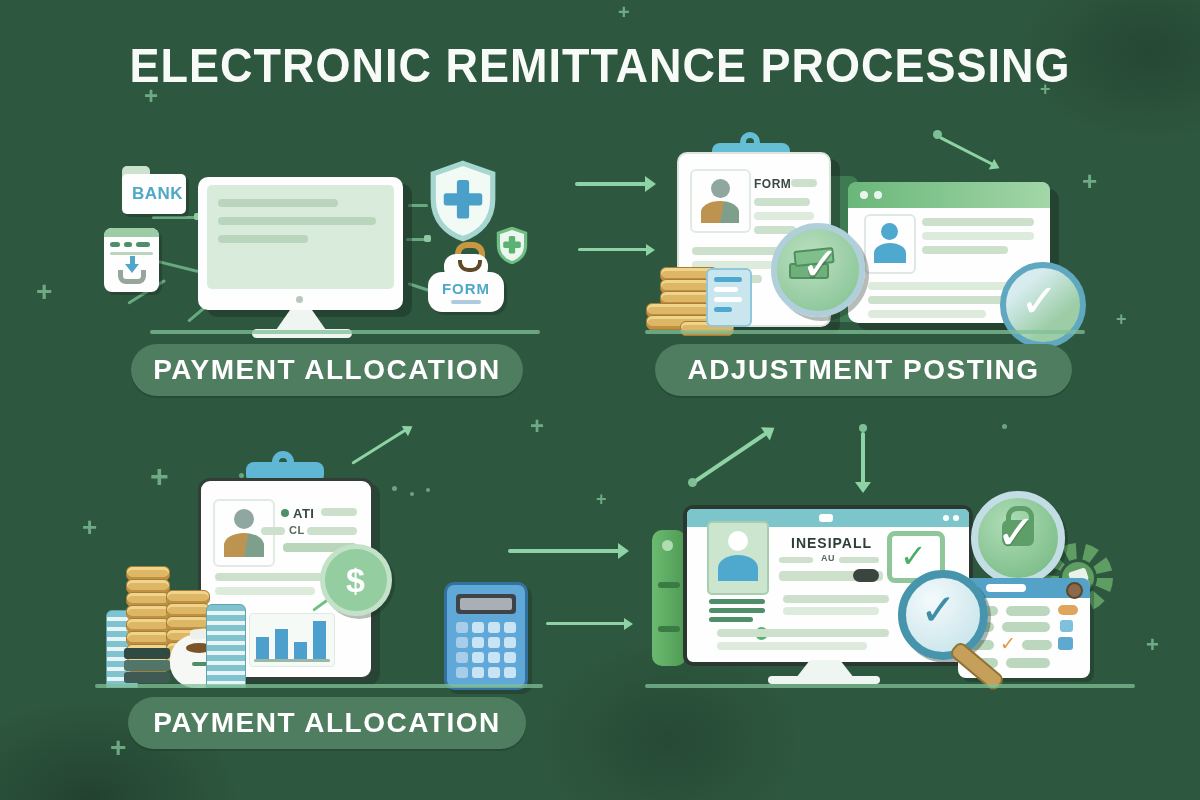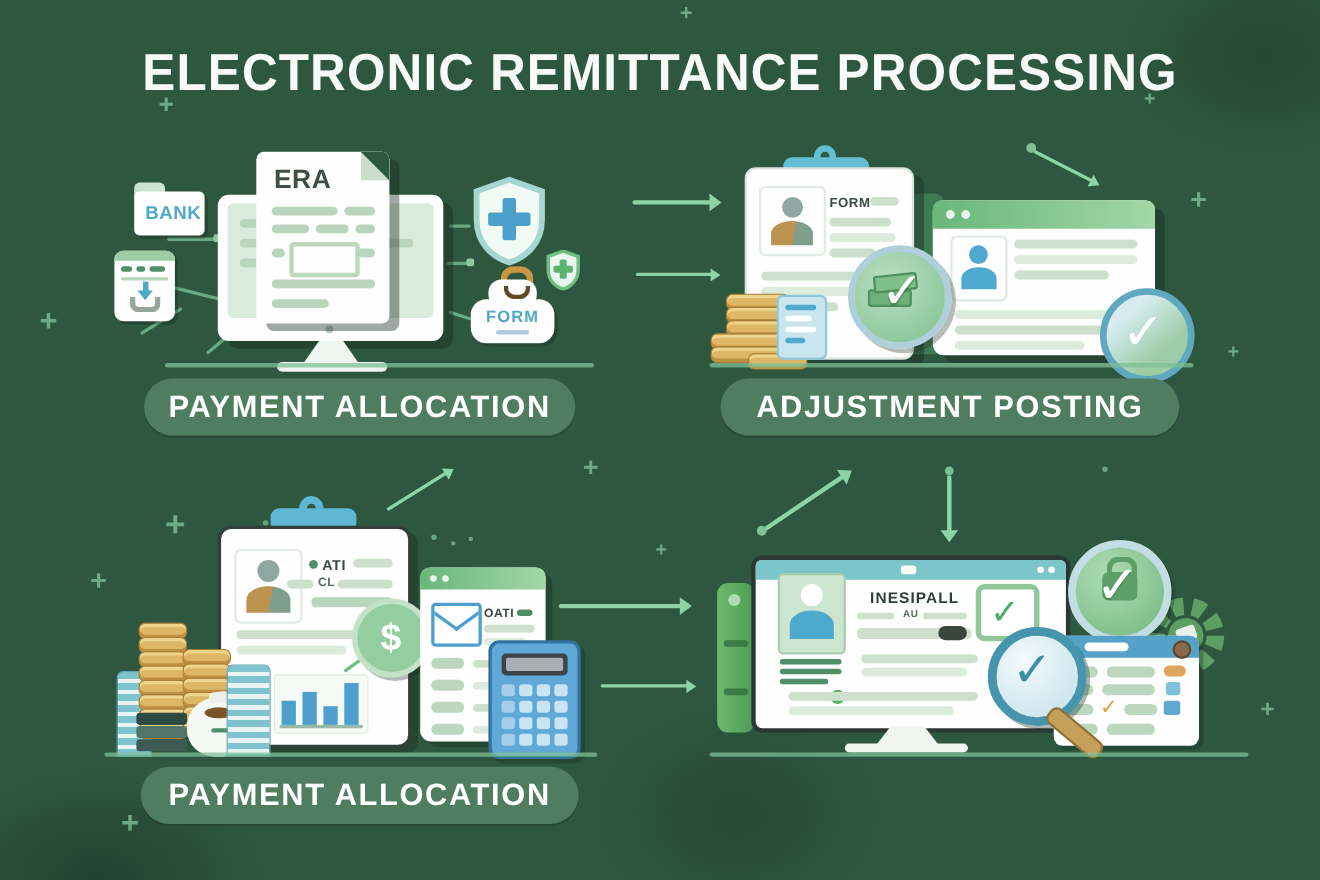--- a/index.html
+++ b/index.html
@@ -116,34 +116,20 @@
     <div class="card shadowed" style="left:198px;top:177px;width:205px;height:133px;border-radius:10px;">
       <div class="c" style="left:9px;top:8px;width:187px;height:104px;background:#D9EBDA;border-radius:5px;"></div>
       <div class="bar b3" style="left:20px;top:22px;width:120px;"></div>
       <div class="bar b3" style="left:20px;top:40px;width:158px;"></div>
       <div class="bar b3" style="left:20px;top:58px;width:90px;"></div>
       <div class="c" style="left:98px;top:119px;width:7px;height:7px;border-radius:50%;background:#B9C8BF;"></div>
     </div>
     <div class="trap" style="left:276px;top:310px;border-bottom:20px solid #EFF5F1;width:22px;"></div>
     <div class="c" style="left:252px;top:329px;width:100px;height:9px;background:#EFF5F1;border-radius:5px;"></div>
 
-    <div class="card shadowed" style="left:233px;top:138px;width:121px;height:156px;border-radius:7px;">
-      <div class="c" style="right:0;top:0;width:0;height:0;border-bottom:26px solid #C9DFC9;border-right:26px solid #2E573F;border-radius:0 7px 0 0;"></div>
-      <div class="smalltxt" style="left:16px;top:12px;font-size:24px;color:#3E4F45;">ERA</div>
-      <div class="bar b3" style="left:14px;top:50px;width:60px;"></div>
-      <div class="bar b3" style="left:80px;top:50px;width:28px;"></div>
-      <div class="bar b3" style="left:14px;top:66px;width:34px;"></div>
-      <div class="bar b3" style="left:54px;top:66px;width:30px;"></div>
-      <div class="bar b3" style="left:90px;top:66px;width:18px;"></div>
-      <div class="c" style="left:30px;top:82px;width:56px;height:24px;border:4px solid #BCD8BA;border-radius:4px;"></div>
-      <div class="bar b3" style="left:14px;top:88px;width:12px;"></div>
-      <div class="bar b3" style="left:92px;top:88px;width:16px;"></div>
-      <div class="bar b3" style="left:14px;top:116px;width:94px;"></div>
-      <div class="bar b3" style="left:14px;top:134px;width:52px;"></div>
-    </div>
 
     <div class="c" style="left:122px;top:166px;width:64px;height:48px;">
       <div class="c" style="left:0;top:0;width:28px;height:14px;background:#CBE3CC;border-radius:5px 5px 0 0;"></div>
       <div class="c" style="left:0;top:8px;width:64px;height:40px;background:#FDFEFD;border-radius:5px;box-shadow:3px 3px 0 rgba(22,38,29,.3);"></div>
       <div class="smalltxt tealtxt" style="left:10px;top:18px;font-size:17px;">BANK</div>
     </div>
 
     <div class="card" style="left:104px;top:228px;width:55px;height:64px;box-shadow:3px 3px 0 rgba(22,38,29,.3);">
       <div class="c" style="left:0;top:0;width:100%;height:9px;background:#9CCDA4;border-radius:8px 8px 0 0;"></div>
       <div class="bar dk" style="left:6px;top:14px;width:10px;height:5px;"></div>
@@ -297,41 +283,20 @@
     <div class="slab" style="left:124px;top:648px;width:46px;background:#2F4A42;"></div>
     <div class="slab" style="left:124px;top:660px;width:46px;background:#52756A;"></div>
     <div class="slab" style="left:124px;top:672px;width:46px;background:#3E5A52;"></div>
     <div class="c" style="left:170px;top:634px;width:58px;height:54px;background:#F6F8F6;border-radius:48% 48% 45% 45%;">
       <div class="c" style="left:20px;top:-5px;width:18px;height:10px;background:#EDEFEA;border-radius:4px;transform:rotate(-6deg);"></div>
       <div class="c" style="left:16px;top:9px;width:26px;height:10px;background:#7A5426;border-radius:50%;"></div>
       <div class="bar dk" style="left:22px;top:28px;width:16px;height:4px;"></div>
     </div>
     <div class="tower" style="left:206px;top:604px;width:38px;height:82px;"></div>
 
-    <div class="card" style="left:382px;top:516px;width:114px;height:158px;border-radius:10px;box-shadow:6px 5px 0 rgba(22,38,29,.3);">
-      <div class="win-hd" style="height:20px;"></div>
-      <div class="hd-dot" style="left:9px;top:7px;width:6px;height:6px;"></div>
-      <div class="hd-dot" style="left:20px;top:7px;width:6px;height:6px;"></div>
-      <div class="c" style="left:10px;top:32px;width:40px;height:34px;background:#FFFFFF;border:3px solid #4D9FCE;border-radius:4px;overflow:hidden;">
-        <div class="c" style="left:-4px;top:12px;width:28px;height:3px;background:#4D9FCE;transform:rotate(36deg);"></div>
-        <div class="c" style="left:16px;top:12px;width:28px;height:3px;background:#4D9FCE;transform:rotate(-36deg);"></div>
-      </div>
-      <div class="smalltxt" style="left:58px;top:36px;font-size:11px;">OATI</div>
-      <div class="bar dk" style="left:88px;top:38px;width:14px;height:6px;"></div>
-      <div class="bar" style="left:58px;top:52px;width:46px;height:7px;"></div>
-      <div class="bar b2" style="left:58px;top:64px;width:38px;height:7px;"></div>
-      <div class="pillrow" style="left:10px;top:82px;width:30px;"></div>
-      <div class="bar" style="left:48px;top:84px;width:56px;height:7px;"></div>
-      <div class="pillrow" style="left:10px;top:102px;width:30px;"></div>
-      <div class="bar b2" style="left:48px;top:104px;width:56px;height:7px;"></div>
-      <div class="pillrow" style="left:10px;top:122px;width:30px;"></div>
-      <div class="bar" style="left:48px;top:124px;width:46px;height:7px;"></div>
-      <div class="pillrow" style="left:10px;top:142px;width:30px;"></div>
-      <div class="bar b2" style="left:48px;top:144px;width:50px;height:7px;"></div>
-    </div>
 
     <div class="c" style="left:444px;top:582px;width:78px;height:102px;background:#5FA8D8;border:3px solid #33719F;border-radius:10px;box-shadow:4px 4px 0 rgba(22,38,29,.3);">
       <div class="c" style="left:9px;top:9px;width:60px;height:20px;background:#3E4347;border-radius:4px;">
         <div class="c" style="left:4px;top:4px;width:52px;height:12px;background:#A9AFB5;border-radius:2px;"></div>
       </div>
       <div class="keys" style="left:9px;top:37px;width:60px;">
         <span></span>
           <span></span>
           <span></span>
           <span></span>

